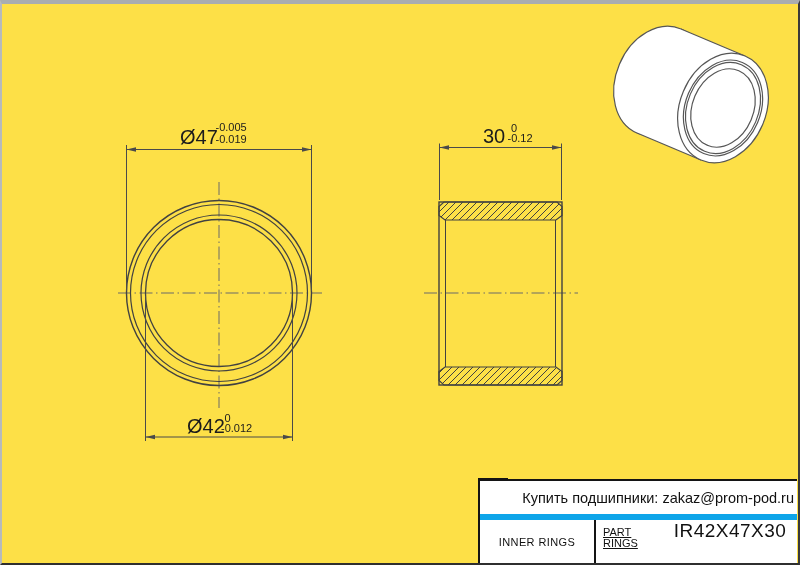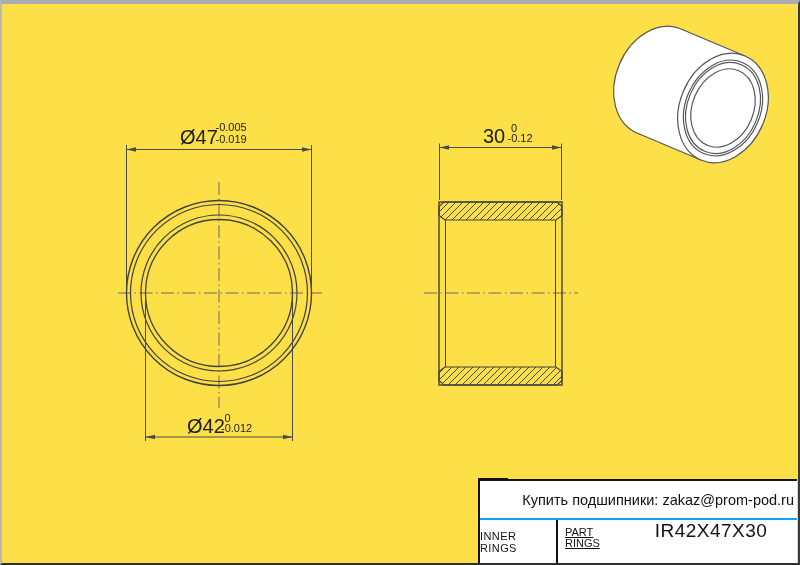--- a/index.html
+++ b/index.html
@@ -9,24 +9,24 @@
          border-top:4px solid #a9adb0;border-left:2px solid #b7babc;
          border-right:2px solid #3a3a3a;border-bottom:2px solid #2f2f2f;}
   svg{position:absolute;left:0;top:0;}
   svg text{font-family:"Liberation Sans",sans-serif;fill:#1c1c1c;}
   .dimMain{font-size:20px;}
   .dimTol{font-size:11px;}
   
   #tblock{position:absolute;left:478px;top:479px;width:319px;height:84px;box-sizing:border-box;
           border-left:2px solid #141414;border-top:2px solid #141414;color:#111;background:#fff;}
   #tblock .notch{position:absolute;left:-2px;top:-3px;width:30px;height:3px;background:#141414;}
-  .tb-row1{height:39px;box-sizing:border-box;border-bottom:2px solid #0ea5e9;display:flex;
+  .tb-row1{height:39px;box-sizing:border-box;border-bottom:6px solid #0ea5e9;display:flex;
            align-items:center;justify-content:flex-end;padding-right:3px;font-size:14.5px;}
   .tb-row2{height:43px;display:flex;box-sizing:border-box;}
-  .tb-cat{width:78px;box-sizing:border-box;border-right:2px solid #141414;display:flex;
+  .tb-cat{width:116px;box-sizing:border-box;border-right:2px solid #141414;display:flex;
           align-items:center;justify-content:center;font-size:11px;letter-spacing:.4px;}
   .tb-plabel{padding:7px 0 0 7px;font-size:11px;line-height:10.5px;width:60px;text-decoration:underline;}
   .tb-pnum{flex:1;display:flex;align-items:flex-start;justify-content:center;
            font-size:19px;letter-spacing:.5px;}
 </style>
 </head>
 <body>
 
 <div id="stage">
 

